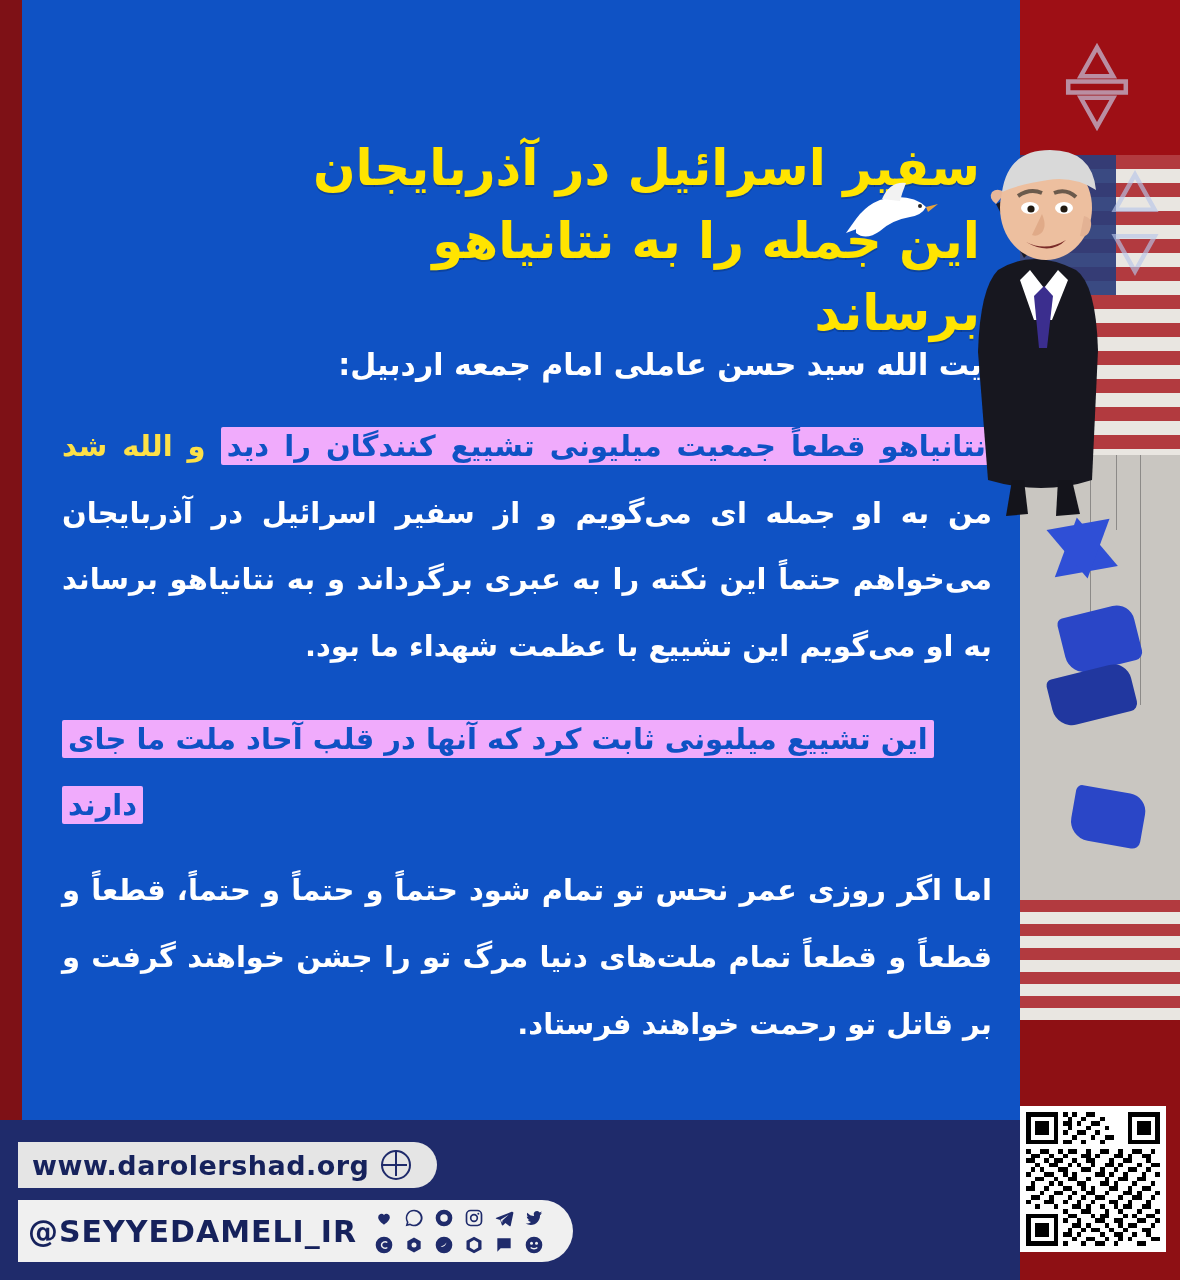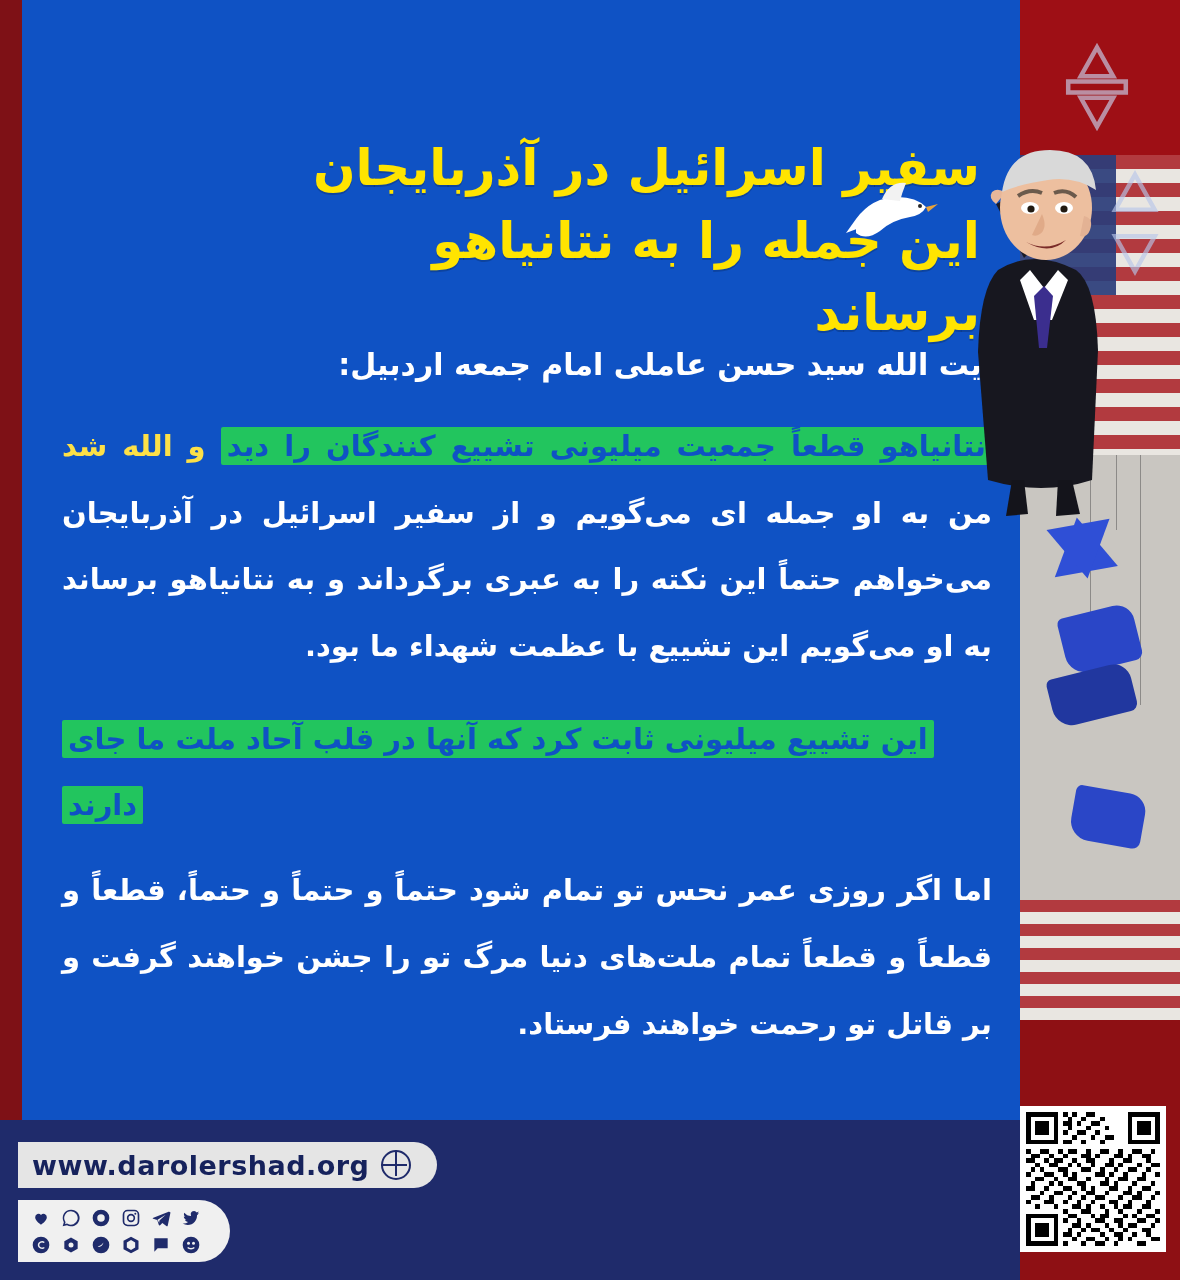--- a/index.html
+++ b/index.html
@@ -157,21 +157,21 @@
     line-height: 2.3;
     direction: rtl;
   }
   .lead {
     display: block;
     text-align: right;
     margin-bottom: 14px;
     font-size: 30px;
   }
   .hl-yellow {
-    background: #22c55e;
+    background: #f0abfc;
     color: #0f52c4;
     padding: 2px 6px;
     border-radius: 2px;
     box-decoration-break: clone;
     -webkit-box-decoration-break: clone;
   }
   .word-yellow {
     color: #fde047;
   }
   .para {
@@ -475,20 +475,21 @@
               <circle cx="12" cy="12" r="3" fill="#f0f0f0"></circle>
             </svg>
         </span>
         <span class="sicon">
           <svg viewBox="0 0 24 24" width="20" height="20" fill="#1f2b6b">
               <circle cx="12" cy="12" r="10"></circle>
               <path d="M16 9c-3-2-7 0-7 3s4 5 7 3" stroke="#f0f0f0" stroke-width="1.8" fill="none"></path>
             </svg>
         </span>
       </span>
+      <span class="handle-text">@SEYYEDAMELI_IR</span>
     </div>
 
     <div class="qr-box">
       <svg class="qr" viewBox="0 0 29 29" shape-rendering="crispEdges">
         <rect width="29" height="29" fill="#ffffff"></rect>
         <g fill="#000000">
           <rect x="0" y="0" width="7" height="1"></rect>
             <rect x="0" y="6" width="7" height="1"></rect>
           <rect x="0" y="0" width="1" height="7"></rect>
             <rect x="6" y="0" width="1" height="7"></rect>

